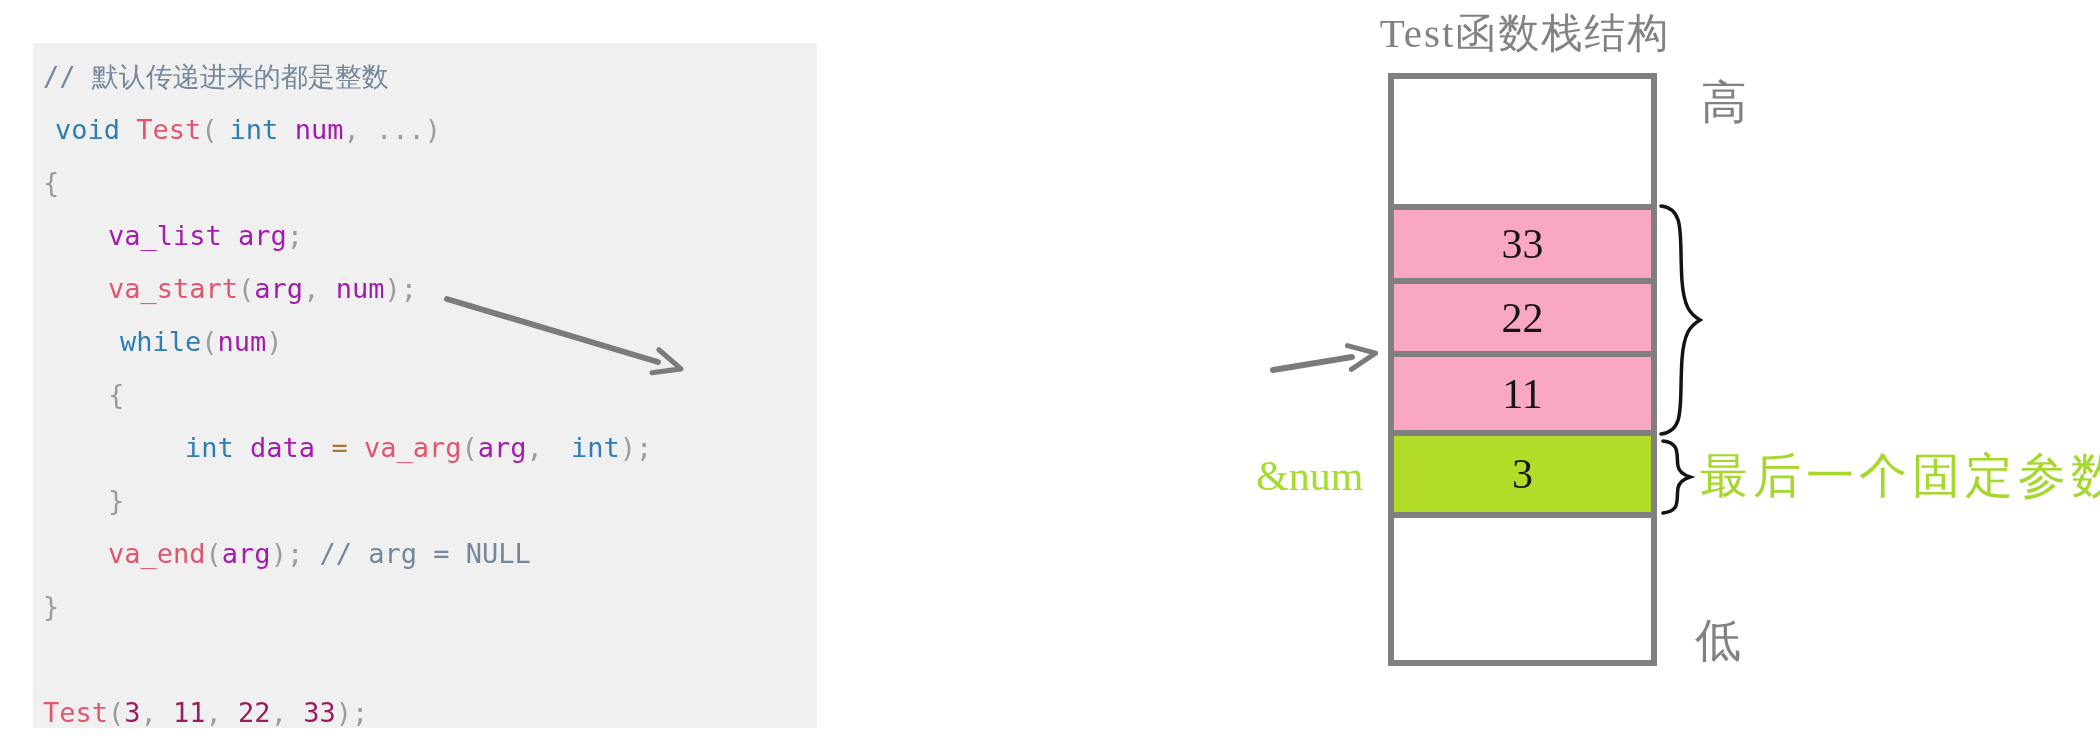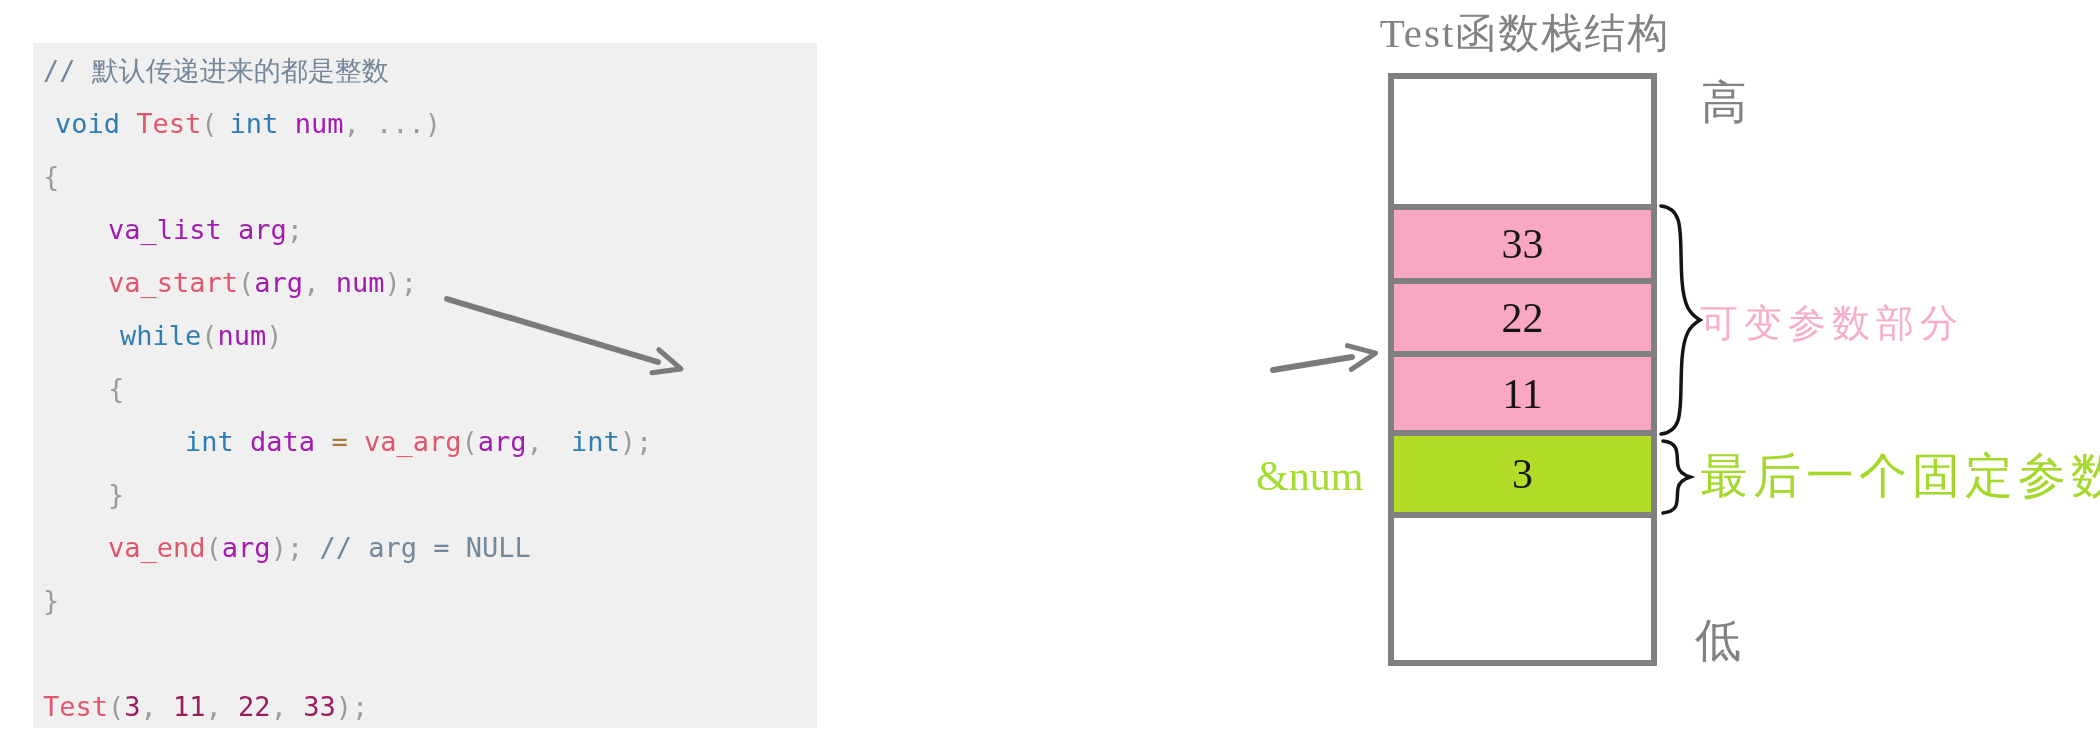--- a/index.html
+++ b/index.html
@@ -1,21 +1,21 @@
 <!DOCTYPE html>
 <html><head>
 <meta charset="utf-8">
 <style>
   html,body{margin:0;padding:0;background:#fff;}
   .canvas{position:relative;width:2100px;height:745px;background:#ffffff;overflow:hidden;
           font-family:"Liberation Serif","DejaVu Serif",serif;}
 
   
   .code-panel{position:absolute;left:33px;top:43px;width:784px;height:685px;
-              background:#F0F0F0;box-sizing:border-box;padding:1px 0 0 10px;
+              background:#F0F0F0;box-sizing:border-box;padding:7px 0 0 10px;
               font-family:"DejaVu Sans Mono","Liberation Mono",monospace;
               font-size:27px;line-height:53px;white-space:pre;}
   .cl{height:53px;}
   .tok{white-space:pre;}
   .kw{color:#2E7EB3;margin-left:12px;}
   .fn{color:#E0566E;text-align:center;}
   .id{color:#a21caf;font-weight:normal;}
   .pu{color:#9B9B9B;}
   .cm{color:#75879A;}
   .nu{color:#9A1B5E;}
@@ -82,16 +82,15 @@
         <div class="cell variadic" style="background: rgb(249, 167, 195);">22</div>
         <div class="cell variadic" style="background: rgb(249, 167, 195);">11</div>
         <div class="cell fixed" style="background: rgb(178, 220, 40);">3</div>
         <div class="cell empty" style="background: rgb(255, 255, 255);"></div>
       </div>
   </div>
 
   <div class="high-label">高</div>
   <div class="low-label">低</div>
   <div class="num-pointer">&amp;num</div>
-  <div class="variadic-label">可变参数部分</div>
   <div class="fixed-label">最后一个固定参数</div>
 
 </div>
 
 </body></html>

